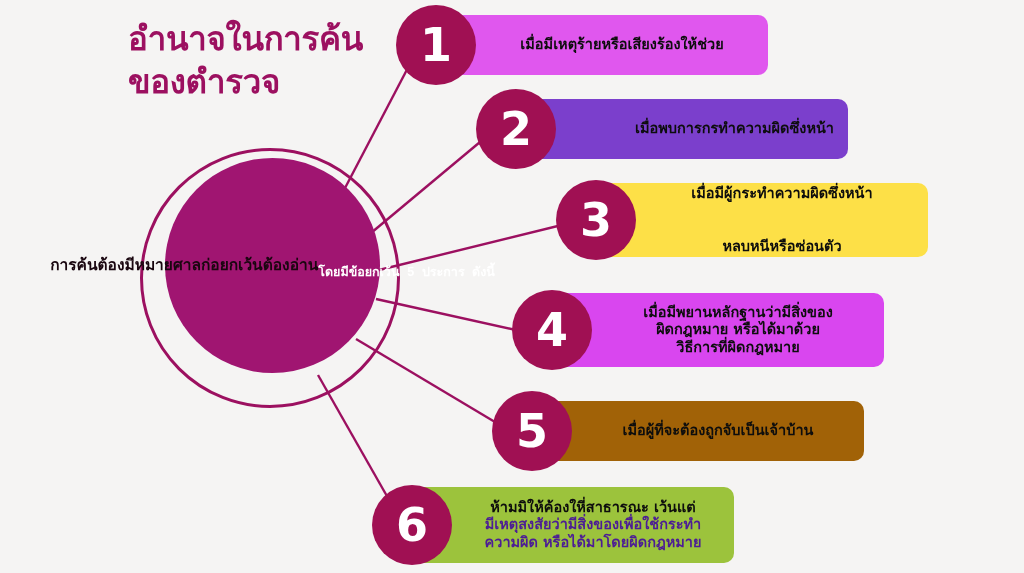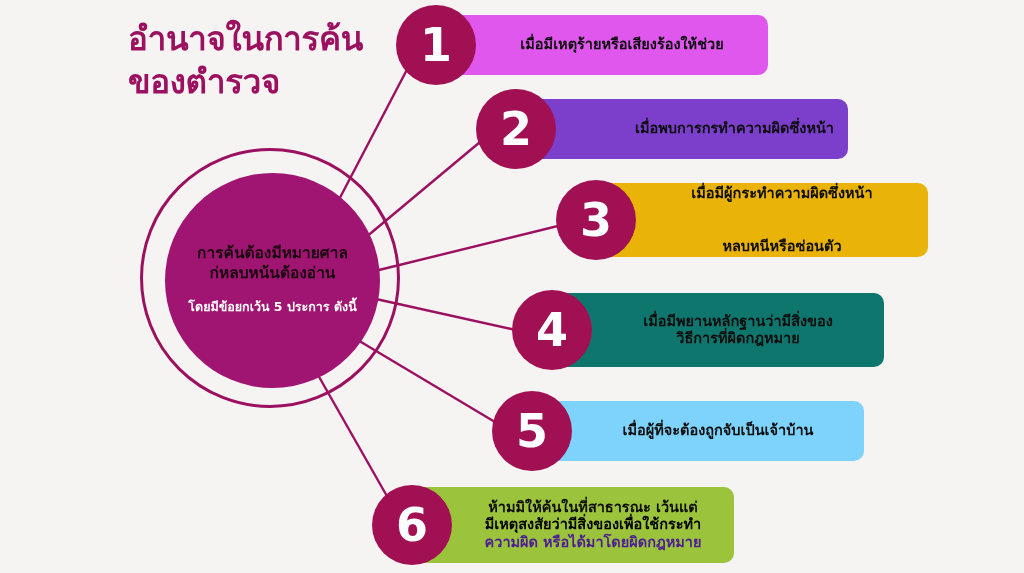--- a/index.html
+++ b/index.html
@@ -61,45 +61,46 @@
     left: 0; top: 0;
     width: 260px;
     height: 260px;
     border-radius: 50%;
     border: 3px solid #9c1060;
     background: transparent;
   }
   #hub-disc {
     position: absolute;
     left: 25px;
-    top: 25px;
+    top: 10px;
     width: 215px;
     height: 215px;
     border-radius: 50%;
     background: #a01571;
     display: flex;
-    flex-direction: column;
+    flex-direction: row;
     align-items: center;
     justify-content: center;
     text-align: center;
     padding: 0 8px;
   }
   #hub-disc .hub-main {
     color: #19060f;
     font-weight: bold;
     font-size: 15.5px;
     line-height: 1.26;
     white-space: nowrap;
   }
   #hub-disc .hub-sub {
     color: #ffffff;
     font-weight: bold;
     font-size: 12.5px;
     margin-top: 13px;
     white-space: nowrap;
+    font-family: Liberation Mono, monospace;
   }
 
   
   .item {
     position: absolute;
     display: flex;
     align-items: center;
     z-index: 5;
   }
   .num-circle {
@@ -172,64 +173,65 @@
 
   <div id="title" style="color: rgb(156, 16, 96);">
     <span class="tline">อำนาจในการค้น</span>
     <span class="tline">ของตำรวจ</span>
   </div>
 
   <div id="hub">
     <div id="hub-ring" style="border-color: rgb(156, 16, 96);"></div>
     <div id="hub-disc" style="background: rgb(160, 21, 113);">
       <span class="hub-main" style="color: rgb(25, 6, 15);">การค้นต้องมีหมายศาล</span>
-      <span class="hub-main" style="color: rgb(25, 6, 15);">ก่หลบหน้นต้องอ่าน</span>
+      <span class="hub-main" style="color: rgb(25, 6, 15);">ก่อยกเว้นต้องอ่าน</span>
       <span class="hub-sub" style="color: rgb(255, 255, 255);">โดยมีข้อยกเว้น 5 ประการ ดังนี้</span>
     </div>
   </div>
 
   <div class="item" id="item-1">
     <div class="num-circle" style="background: rgb(160, 16, 83);">1</div>
     <div class="bar" style="background: rgb(224, 87, 238);">
       <span class="bline" style="color: rgb(13, 13, 13);">เมื่อมีเหตุร้ายหรือเสียงร้องให้ช่วย</span>
     </div>
   </div>
 
   <div class="item" id="item-2">
     <div class="num-circle" style="background: rgb(160, 16, 83);">2</div>
     <div class="bar" style="background: rgb(123, 63, 204);">
       <span class="bline" style="color: rgb(13, 13, 13);">เมื่อพบการกรทำความผิดซึ่งหน้า</span>
     </div>
   </div>
 
   <div class="item" id="item-3">
     <div class="num-circle" style="background: rgb(160, 16, 83);">3</div>
-    <div class="bar" style="background: #eab308; gap: 36px;">
+    <div class="bar" style="background: #fde047; gap: 36px;">
       <span class="bline" style="color: rgb(13, 13, 13);">เมื่อมีผู้กระทำความผิดซึ่งหน้า</span>
       <span class="bline" style="color: rgb(13, 13, 13);">หลบหนีหรือซ่อนตัว</span>
     </div>
   </div>
 
   <div class="item" id="item-4">
     <div class="num-circle" style="background: rgb(160, 16, 83);">4</div>
-    <div class="bar" style="background: #0f766e;">
+    <div class="bar" style="background: #d946ef;">
       <span class="bline" style="color: rgb(13, 13, 13);">เมื่อมีพยานหลักฐานว่ามีสิ่งของ</span>
+      <span class="bline" style="color: rgb(13, 13, 13);">ผิดกฎหมาย หรือได้มาด้วย</span>
       <span class="bline" style="color: rgb(13, 13, 13);">วิธีการที่ผิดกฎหมาย</span>
     </div>
   </div>
 
   <div class="item" id="item-5">
     <div class="num-circle" style="background: rgb(160, 16, 83);">5</div>
-    <div class="bar" style="background: #7dd3fc;">
+    <div class="bar" style="background: #a16207;">
       <span class="bline" style="color: rgb(13, 13, 13);">เมื่อผู้ที่จะต้องถูกจับเป็นเจ้าบ้าน</span>
     </div>
   </div>
 
   <div class="item" id="item-6">
     <div class="num-circle" style="background: rgb(160, 16, 83);">6</div>
     <div class="bar" style="background: rgb(156, 195, 60);">
-      <span class="bline" style="color: rgb(13, 13, 13);">ห้ามมิให้ค้นในที่สาธารณะ เว้นแต่</span>
-      <span class="bline" style="color: #000000;">มีเหตุสงสัยว่ามีสิ่งของเพื่อใช้กระทำ</span>
+      <span class="bline" style="color: rgb(13, 13, 13);">ห้ามมิให้ค้องใหี่สาธารณะ เว้นแต่</span>
+      <span class="bline" style="color: #4c1d95;">มีเหตุสงสัยว่ามีสิ่งของเพื่อใช้กระทำ</span>
       <span class="bline" style="color: #4c1d95;">ความผิด หรือได้มาโดยผิดกฎหมาย</span>
     </div>
   </div>
 
 </div>
 
 </body></html>

